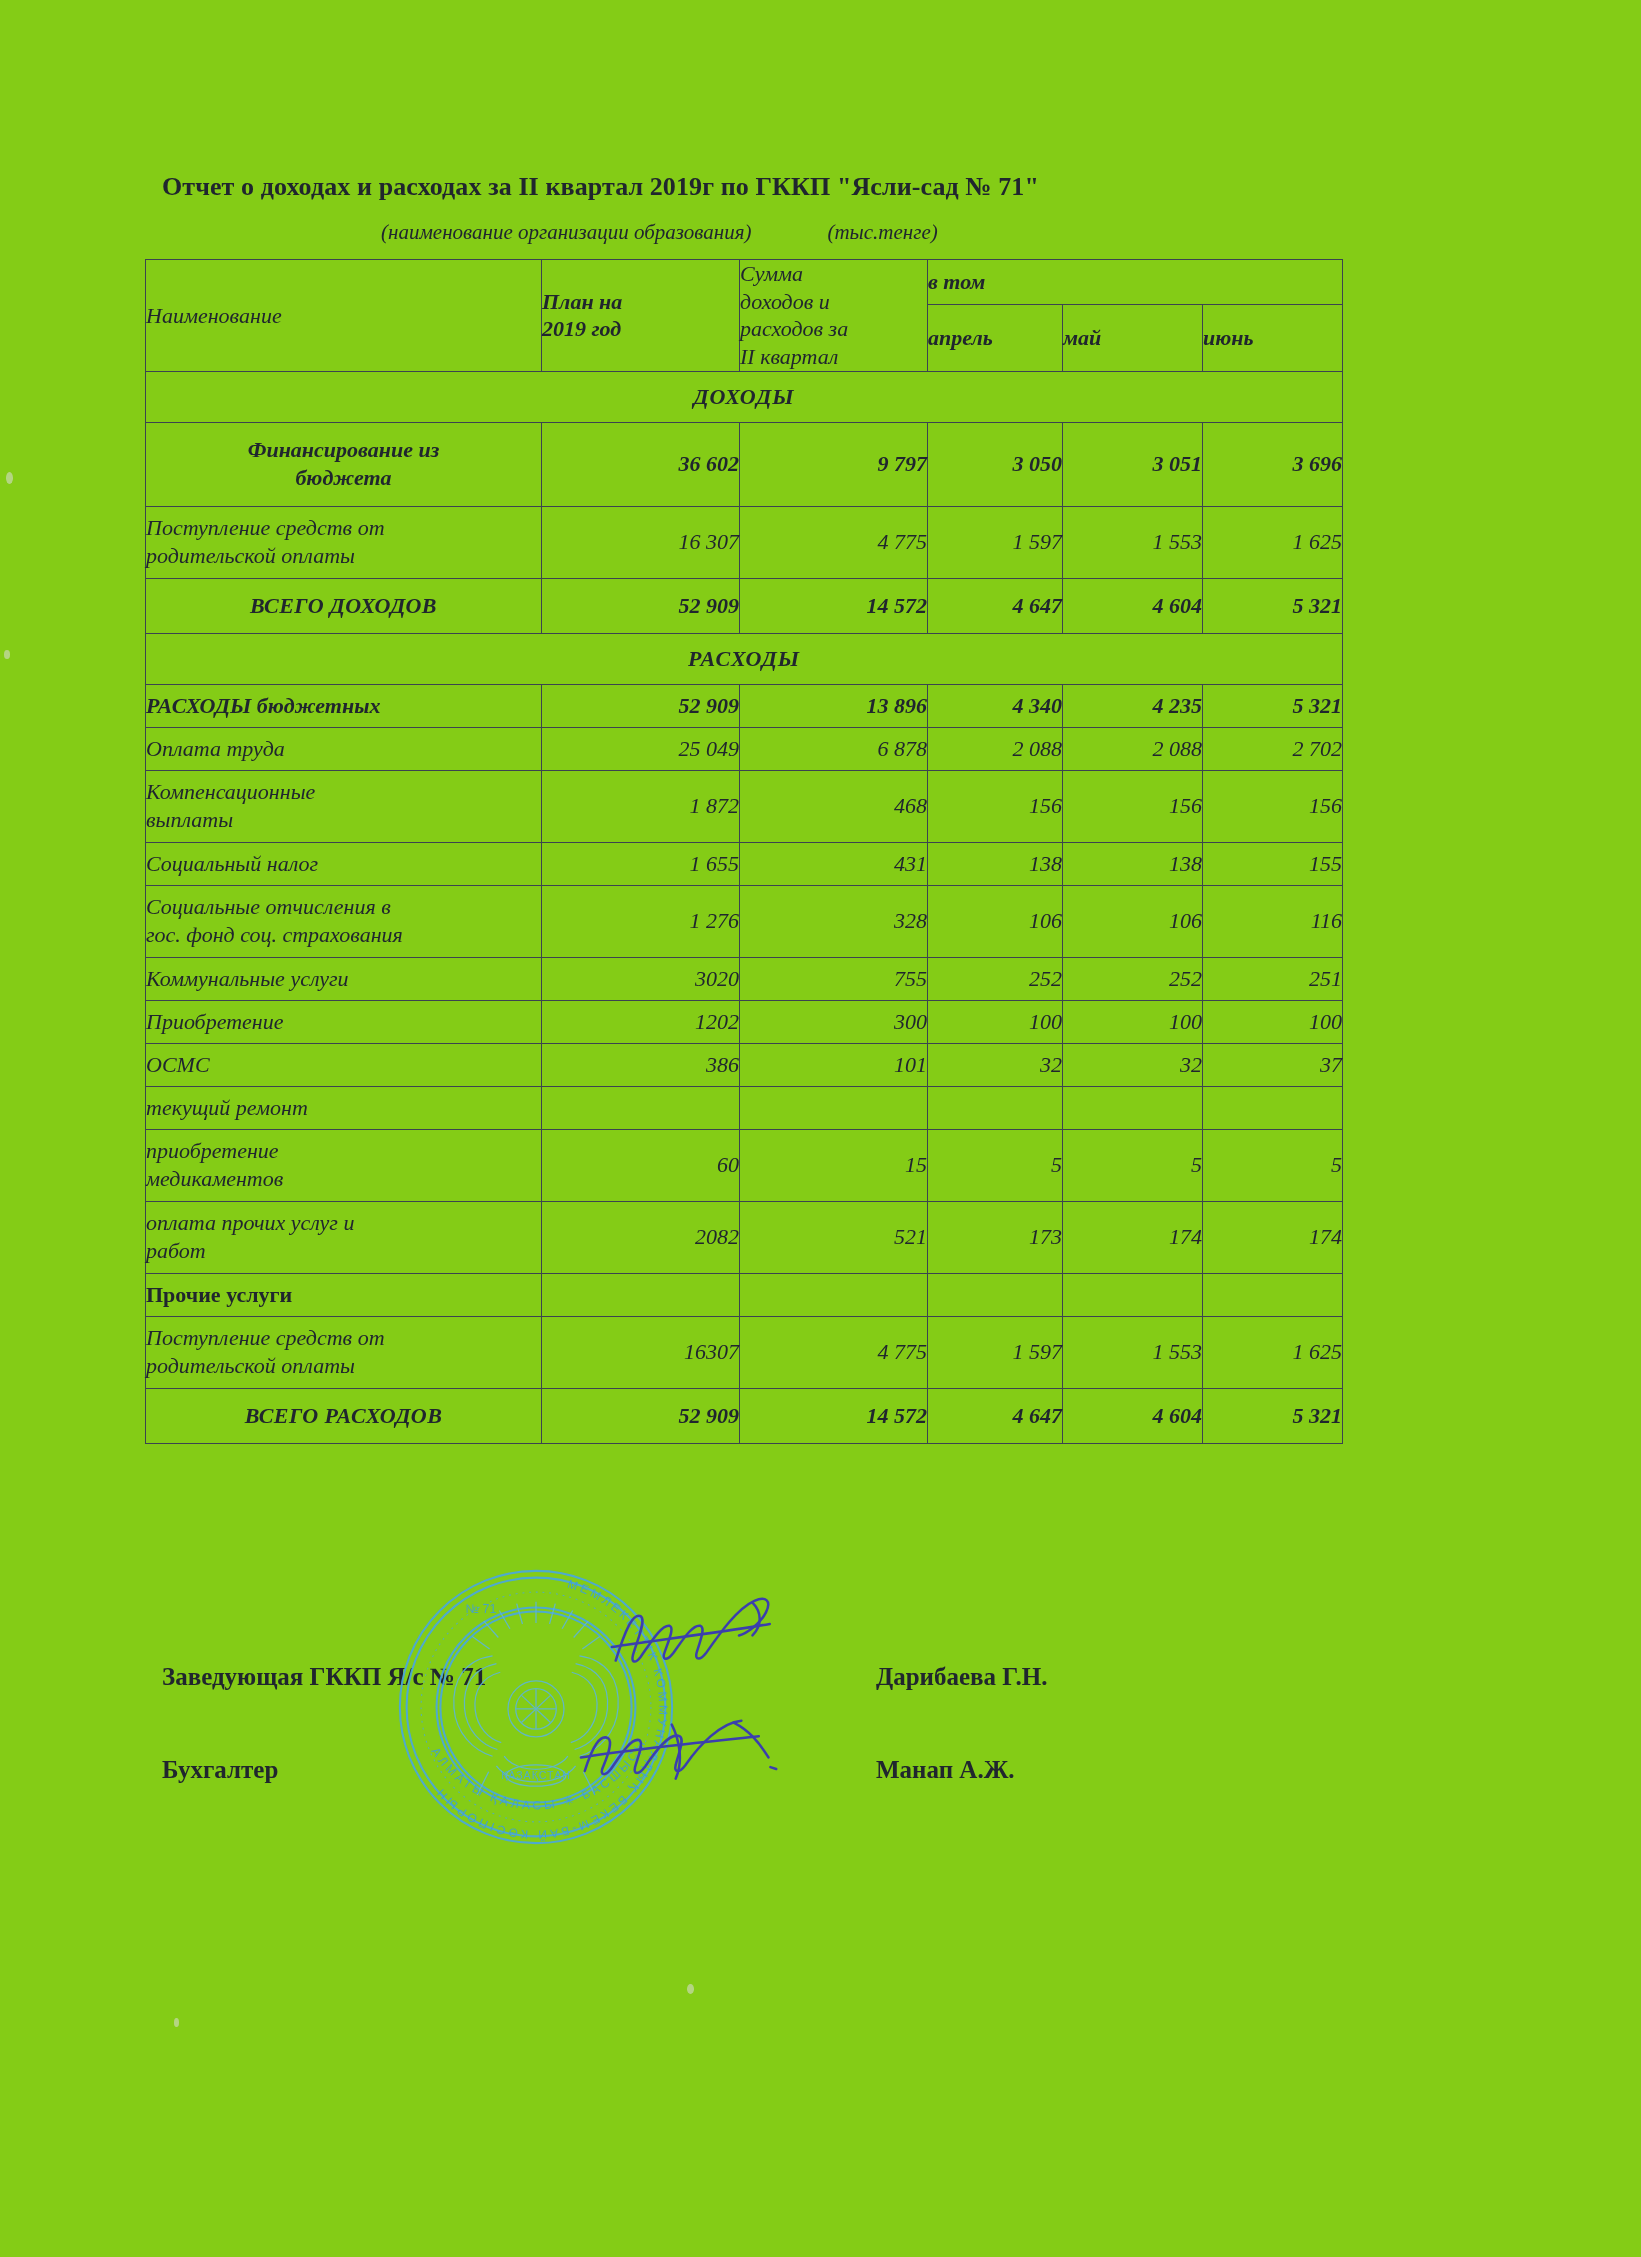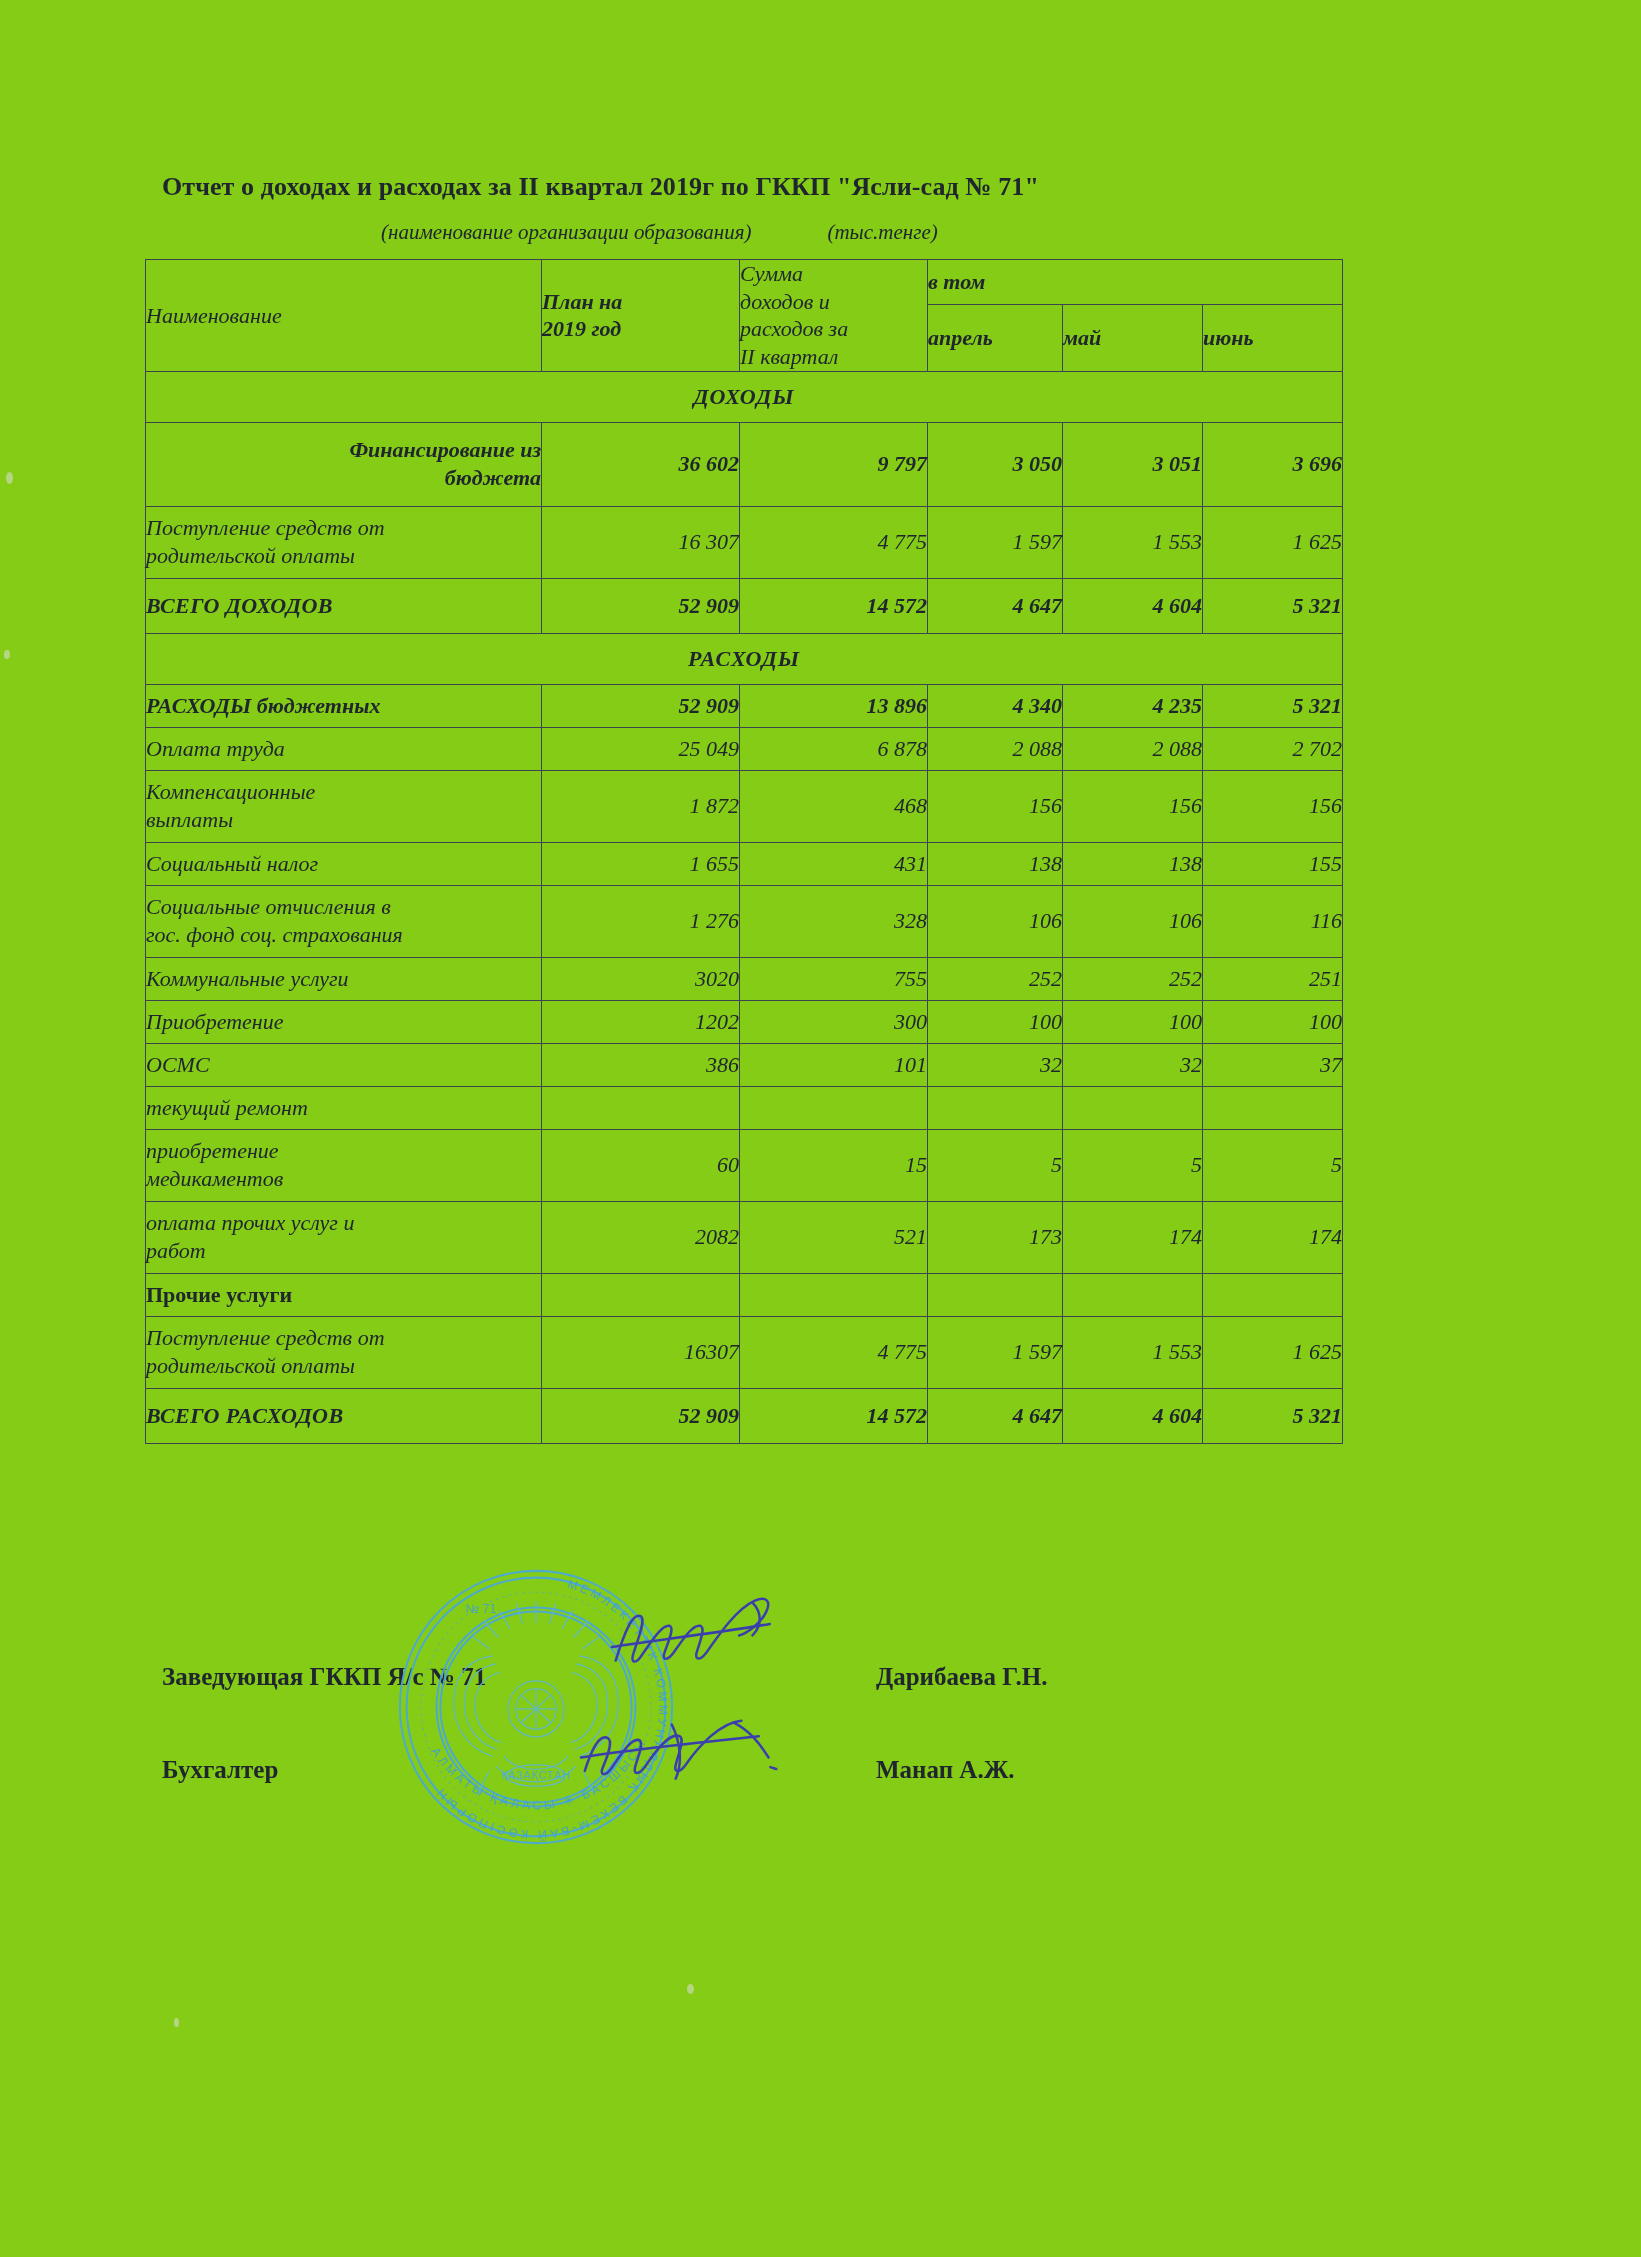--- a/index.html
+++ b/index.html
@@ -113,25 +113,26 @@
 
   
   .lbl {
     font-style: italic;
     font-size: 23px;
     padding: 5.8px 3.9px 5.8px 7.7px;
     line-height: 1.3;
     text-align: left;
   }
   .lbl.center {
+    text-align: center;
     font-weight: bold;
     letter-spacing: 0.4px;
   }
   .lbl.bold        { font-weight: bold; }
-  .lbl.bold-center { font-weight: bold; text-align: right; }
+  .lbl.bold-center { font-weight: bold; text-align: center; }
   .lbl.upright     { font-style: normal; font-weight: bold; font-size: 25px; }
 
   
   .num {
     font-style: italic;
     font-size: 23px;
     text-align: right;
     padding: 5.8px 11.6px 5.8px 3.9px;
     white-space: nowrap;
   }

